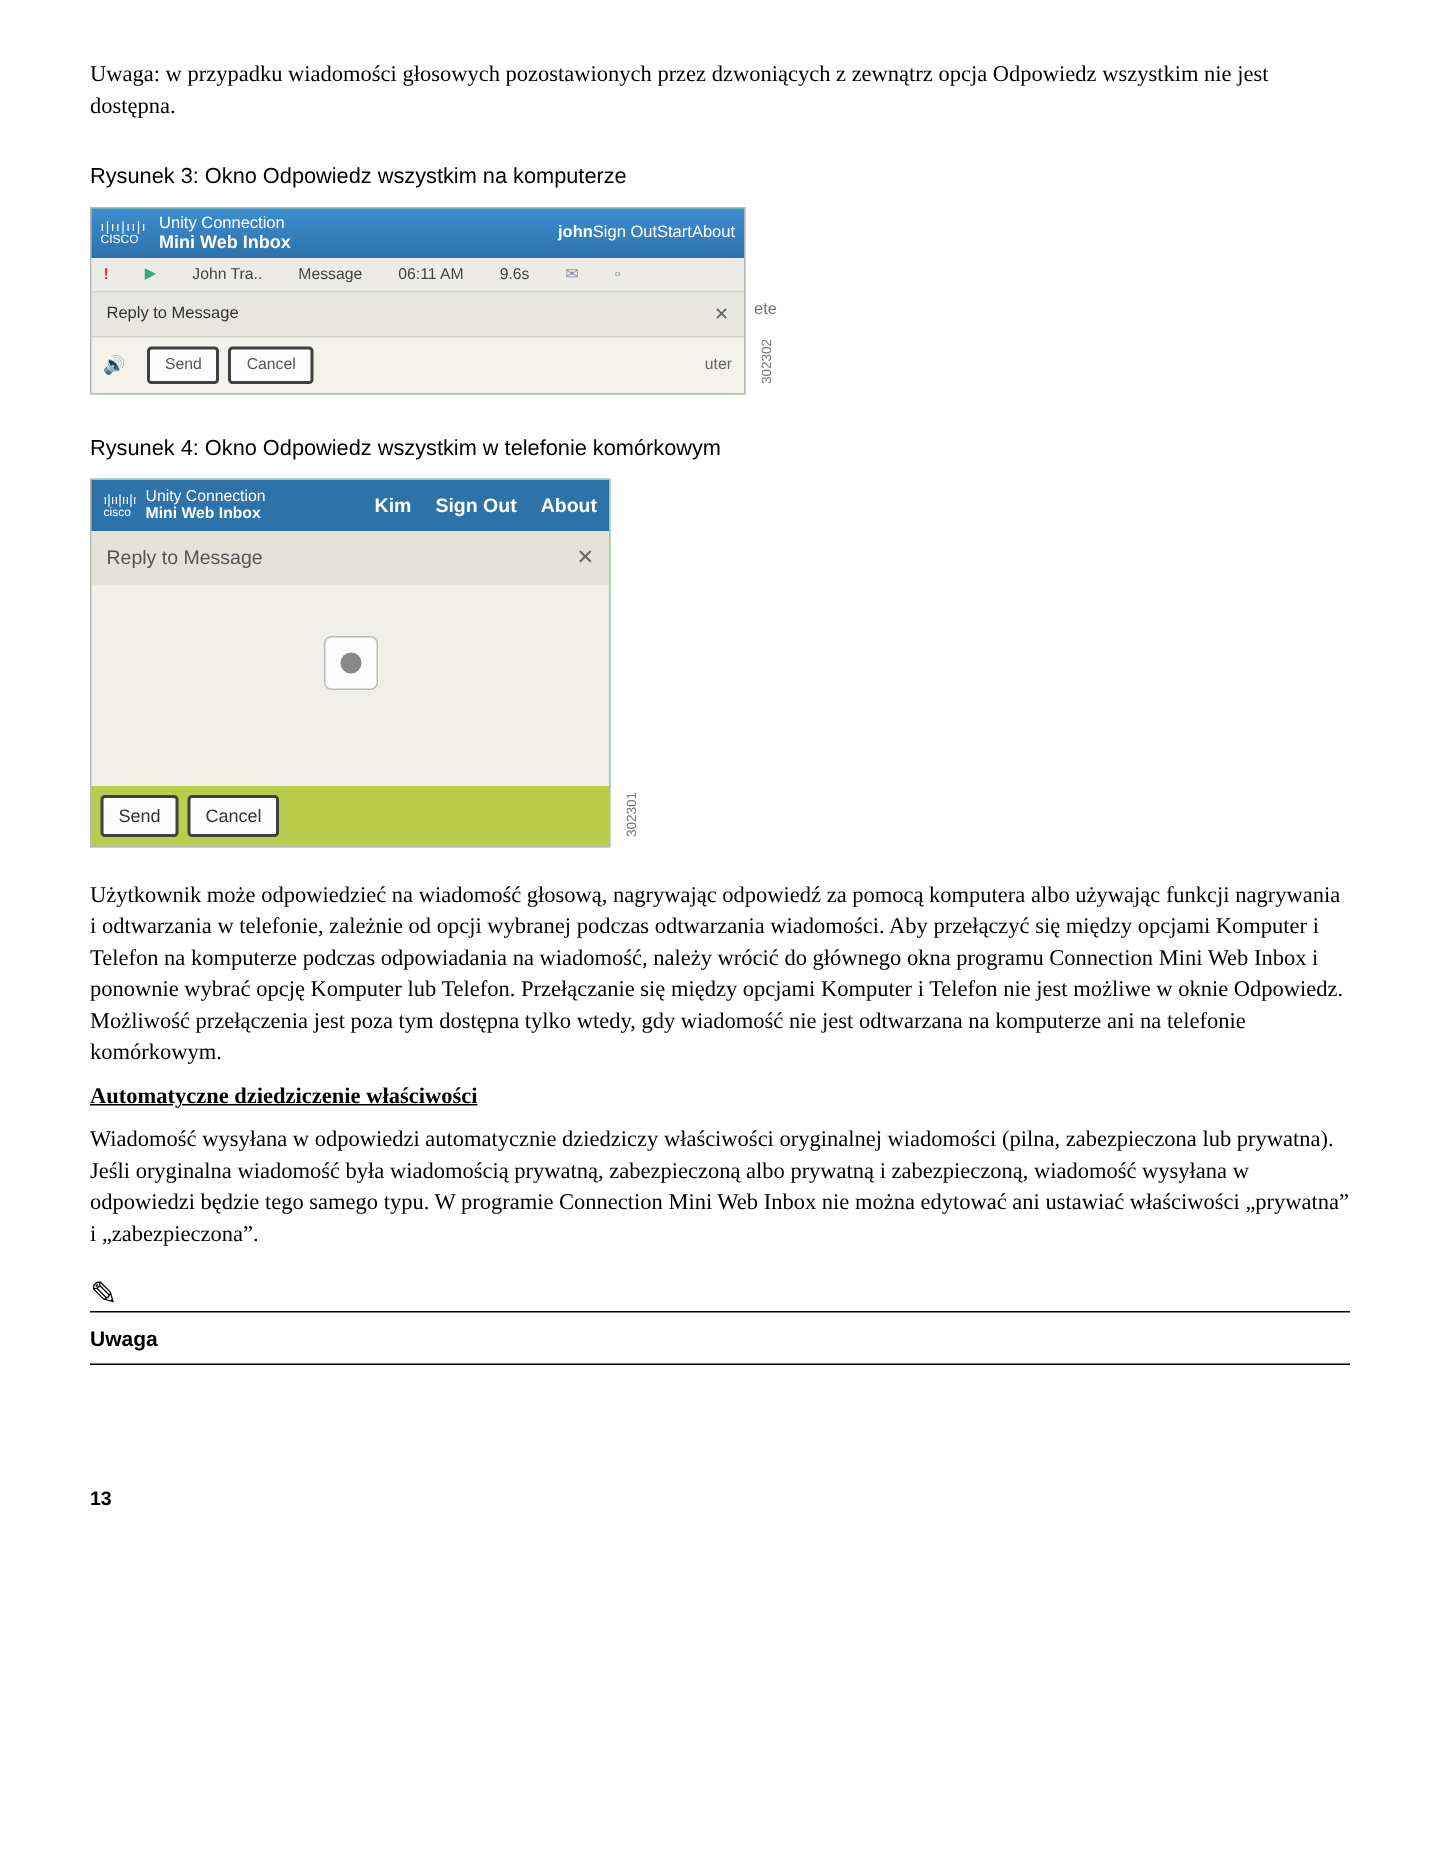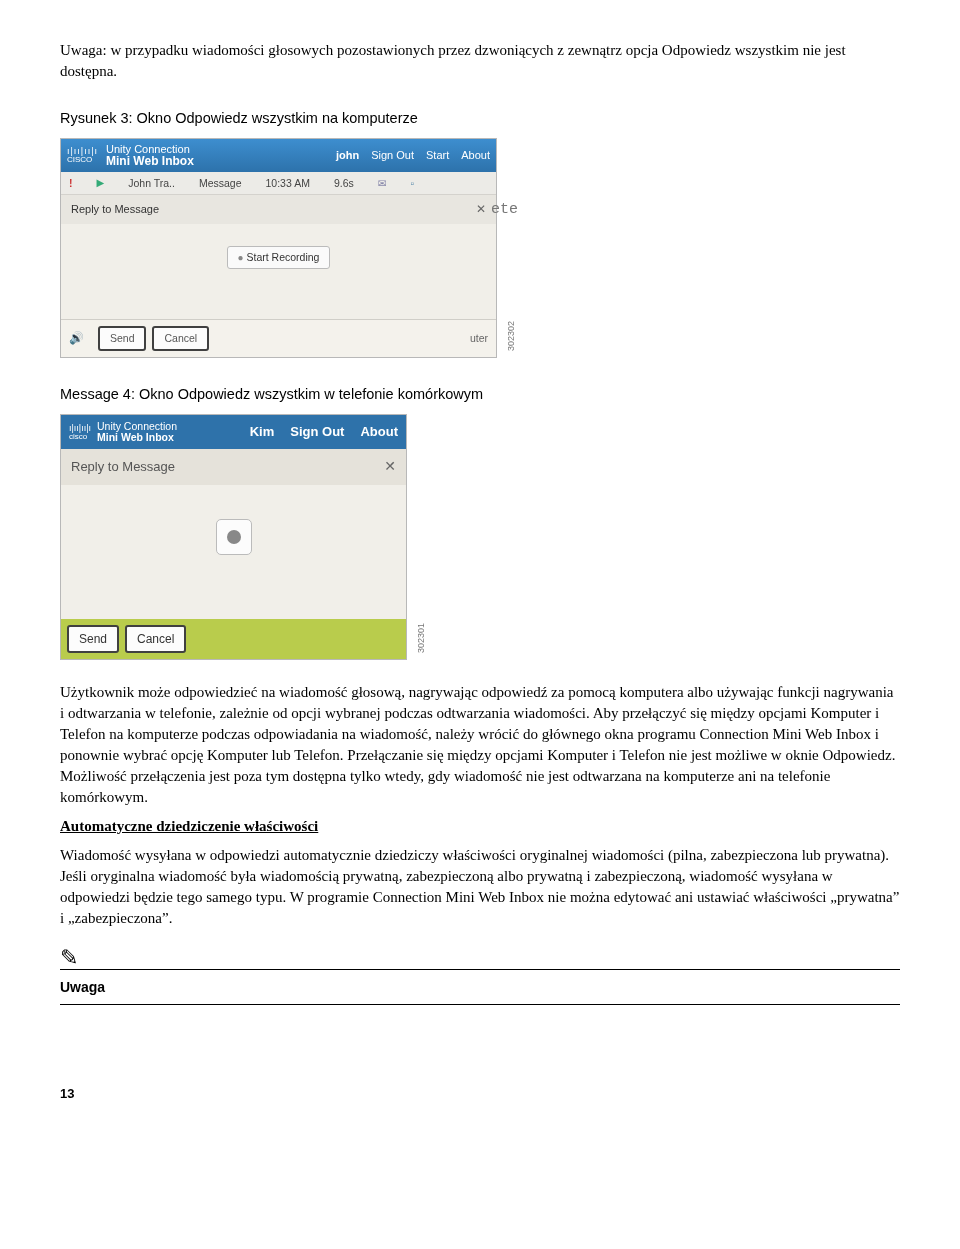--- a/index.html
+++ b/index.html
@@ -35,21 +35,21 @@
     display: flex;
     align-items: center;
     height: 33px;
     padding: 0 6px;
     gap: 8px;
   }
   .cisco-logo { font-size: 9px; letter-spacing: 1px; line-height: 1; }
   .cisco-sub { font-size: 8px; }
   .header-title { font-weight: bold; font-size: 12px; }
   .header-subtitle { font-size: 11px; }
-  .header-nav { margin-left: auto; display:flex; gap:12px; font-size:11px; }
+  .header-nav { margin-left: auto; display:flex; gap:0; font-size:11px; }
   .toolbar-row {
     background: #ecebe7;
     border-bottom: 1px solid #d4d2cd;
     height: 22px;
     display: flex;
     align-items: center;
     padding: 0 8px;
     gap: 24px;
     color: #444;
     font-size: 10.5px;
@@ -188,48 +188,41 @@
       <span>Sign Out</span>
       <span>Start</span>
       <span>About</span>
     </div>
   </div>
   <div class="toolbar-row">
     <span style="color:#c33;font-weight:bold;">!</span>
     <span class="play">▶</span>
     <span>John Tra..</span>
     <span>Message</span>
-    <span>10:33 AM</span>
+    <span>06:11 AM</span>
     <span>9.6s</span>
     <span style="color:#88a;">✉</span>
     <span style="color:#58a;">▫</span>
   </div>
   <div style="position:relative;">
     <div class="modal-bar">
       <span>Reply to Message</span>
       <span class="close-x">✕</span>
     </div>
-    <div style="position:absolute;right:-22px;top:4px;font-size:15px;color:#777;font-family:Liberation Mono, monospace;">ete</div>
-    <div class="modal-body">
-      <span class="rec-btn">
-        <span class="rec-dot">●</span>
-        <span>Start Recording</span>
-      </span>
-      <div style="height:40px;"></div>
-    </div>
+    <div style="position:absolute;right:-22px;top:4px;font-size:11px;color:#777;">ete</div>
   </div>
   <div class="bottom-bar">
     <span class="spk-icon">🔊</span>
     <span class="btn">Send</span>
     <span class="btn">Cancel</span>
     <span class="right-text">uter</span>
   </div>
 </div>
 
-<p class="figure-caption">Message 4: Okno Odpowiedz wszystkim w telefonie komórkowym</p>
+<p class="figure-caption">Rysunek 4: Okno Odpowiedz wszystkim w telefonie komórkowym</p>
 
 <div class="screenshot shot-mobile" style="position:relative;">
   <span class="side-code">302301</span>
   <div class="mob-header">
     <div style="line-height:1;font-size:9px;">
       <div>ı|ıı|ıı|ı</div>
       <div style="font-size:8px;">cisco</div>
     </div>
     <div style="line-height:1.1;font-size:10.5px;">
       <div>Unity Connection</div>

